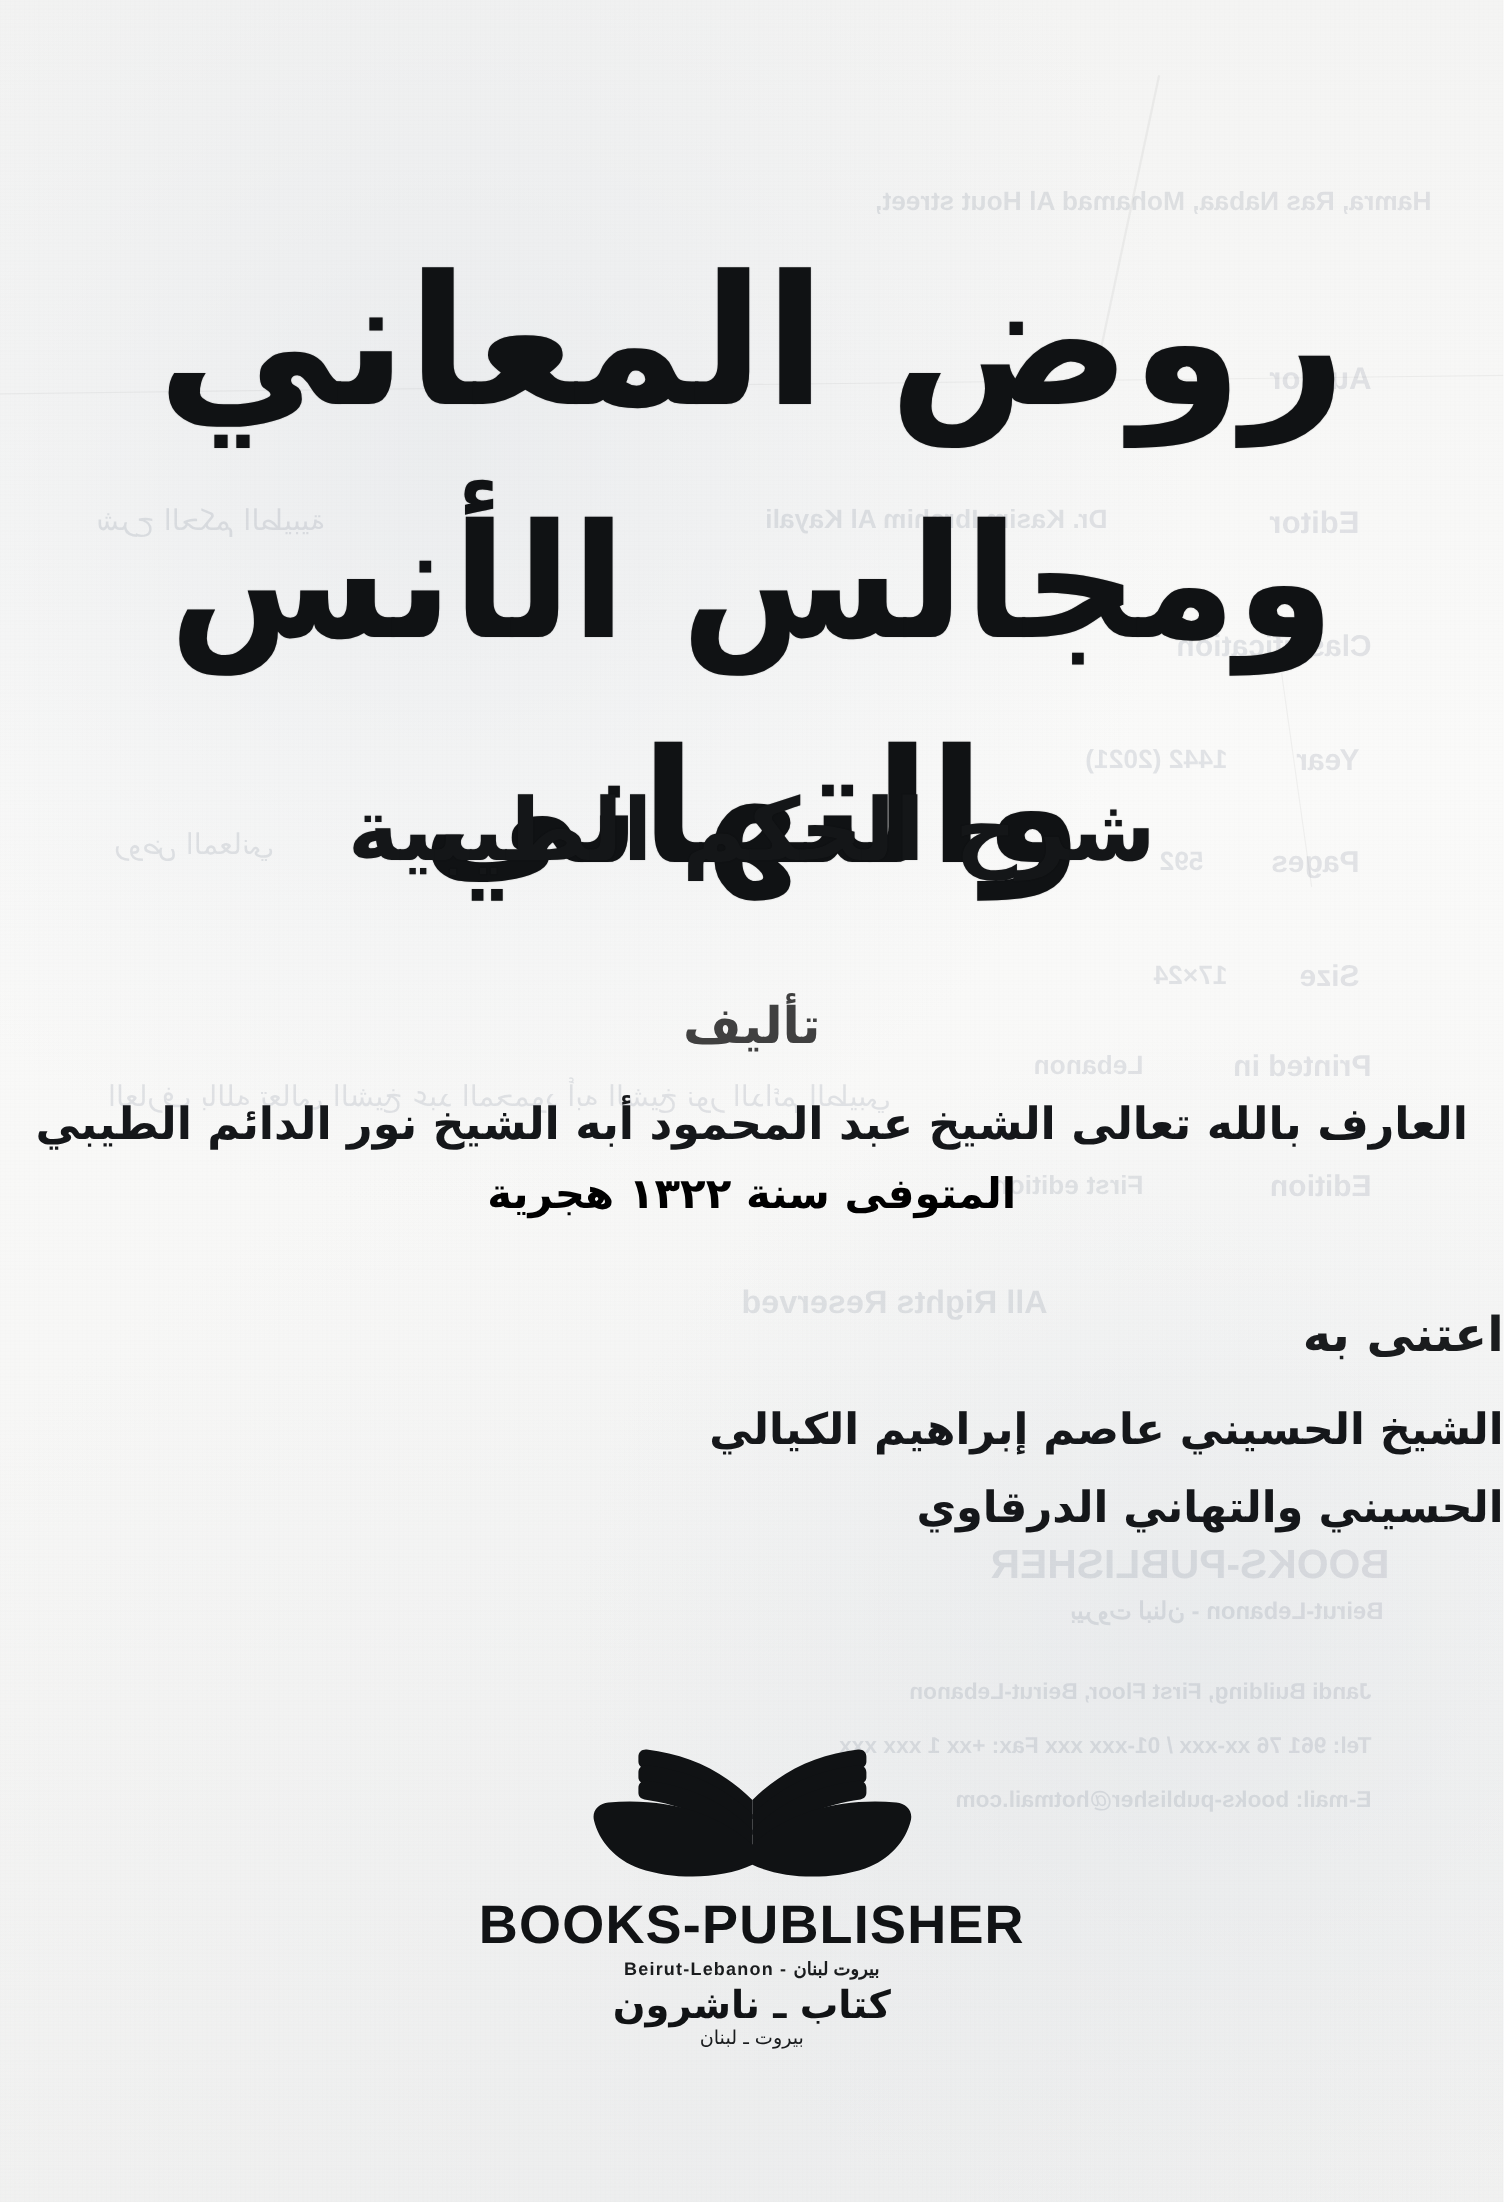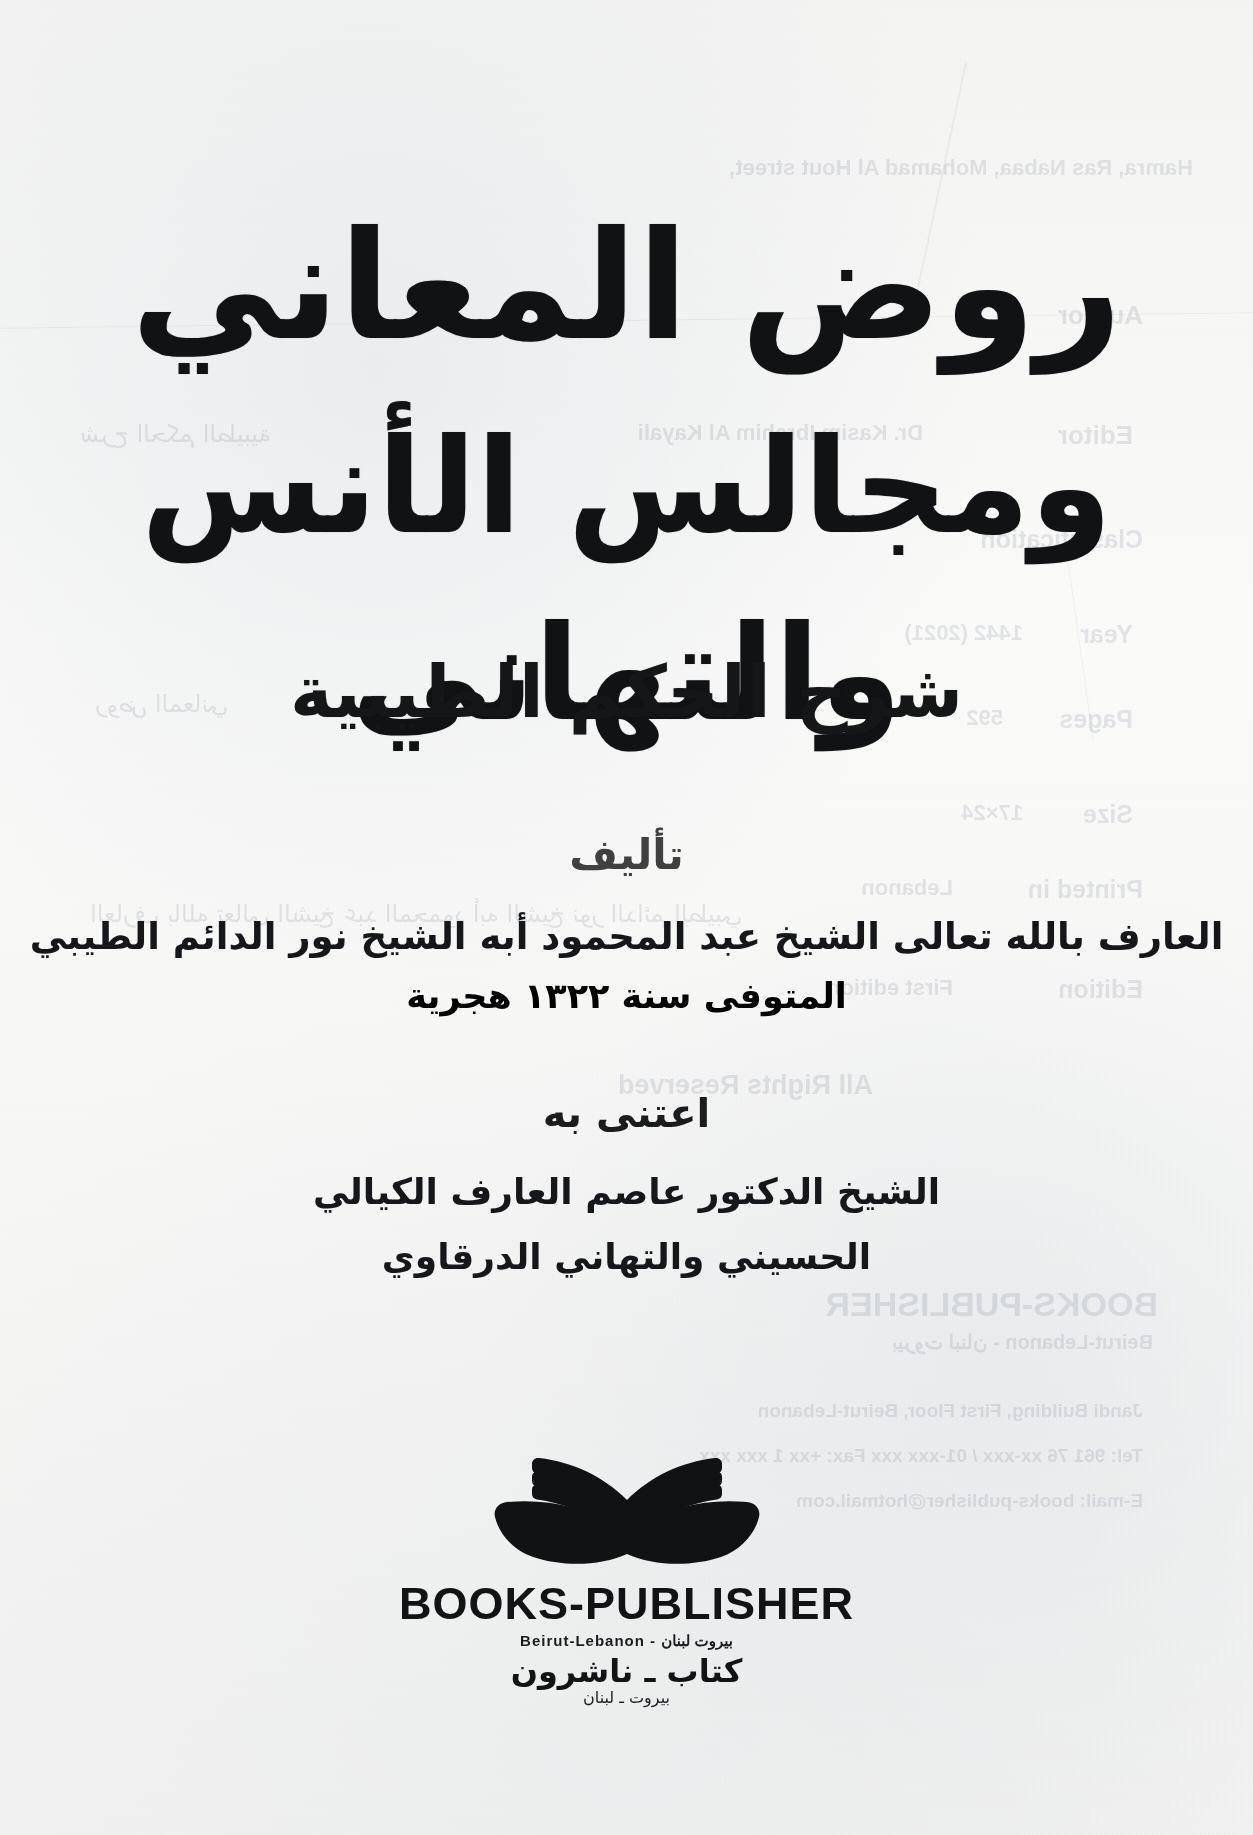--- a/index.html
+++ b/index.html
@@ -123,20 +123,21 @@
     color: #000000;
     margin-top: 6px;
   }
 
   .block-editor {
     position: absolute;
     left: 0;
     right: 0;
     top: 1090px;
     direction: rtl;
+    text-align: right;
   }
   .label-itana {
     font-size: 40px;
     font-weight: 700;
     color: #1a1c1e;
     margin-bottom: 24px;
   }
   .editor-name {
     font-size: 36px;
     font-weight: 700;
@@ -242,21 +243,21 @@
     <div class="subtitle">شرح الحكم الطيبية</div>
 
     <div class="block-author">
       <div class="label-taleef">تأليف</div>
       <div class="author-name">العارف بالله تعالى الشيخ عبد المحمود أبه الشيخ نور الدائم الطيبي</div>
       <div class="author-death">المتوفى سنة ١٣٢٢ هجرية</div>
     </div>
 
     <div class="block-editor">
       <div class="label-itana">اعتنى به</div>
-      <div class="editor-name">الشيخ الدكتور عاصم العارف الكيالي</div>
+      <div class="editor-name">الشيخ الحسيني عاصم إبراهيم الكيالي</div>
       <div class="editor-name">الحسيني والتهاني الدرقاوي</div>
     </div>
 
     <div class="publisher">
       <svg class="logo" width="300" height="118" viewBox="0 0 300 118" aria-hidden="true">
         <g fill="#101214">
           <path d="M150 46 C126 22, 96 8, 62 4 C58 3.6, 55 6, 55 10 L55 14 C55 17, 57 19, 60 19.5 C92 24, 122 37, 146 59 L150 62 Z"></path>
           <path d="M150 46 C174 22, 204 8, 238 4 C242 3.6, 245 6, 245 10 L245 14 C245 17, 243 19, 240 19.5 C208 24, 178 37, 154 59 L150 62 Z"></path>
           <path d="M150 58 C126 34, 96 21, 62 17 C58 16.6, 55 19, 55 23 L55 27 C55 30, 57 32, 60 32.5 C92 37, 122 50, 146 72 L150 75 Z"></path>
           <path d="M150 58 C174 34, 204 21, 238 17 C242 16.6, 245 19, 245 23 L245 27 C245 30, 243 32, 240 32.5 C208 37, 178 50, 154 72 L150 75 Z"></path>

